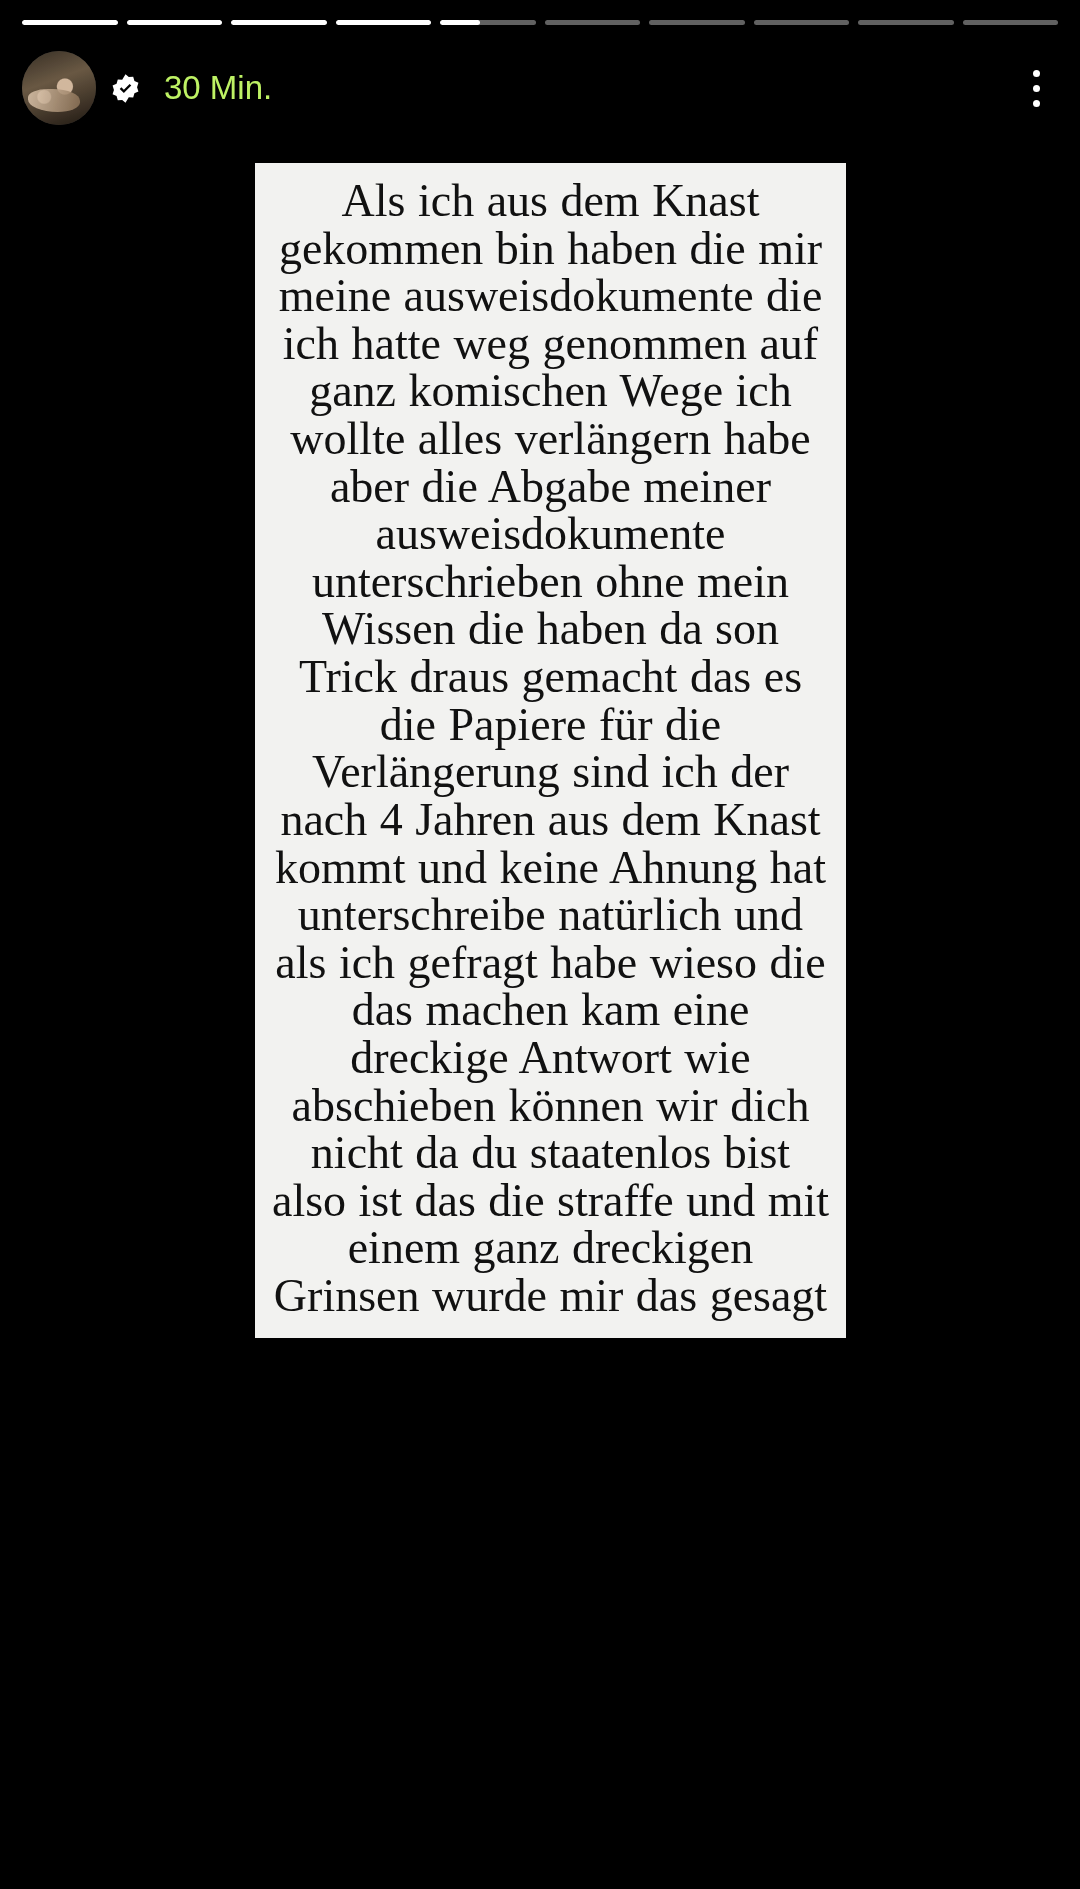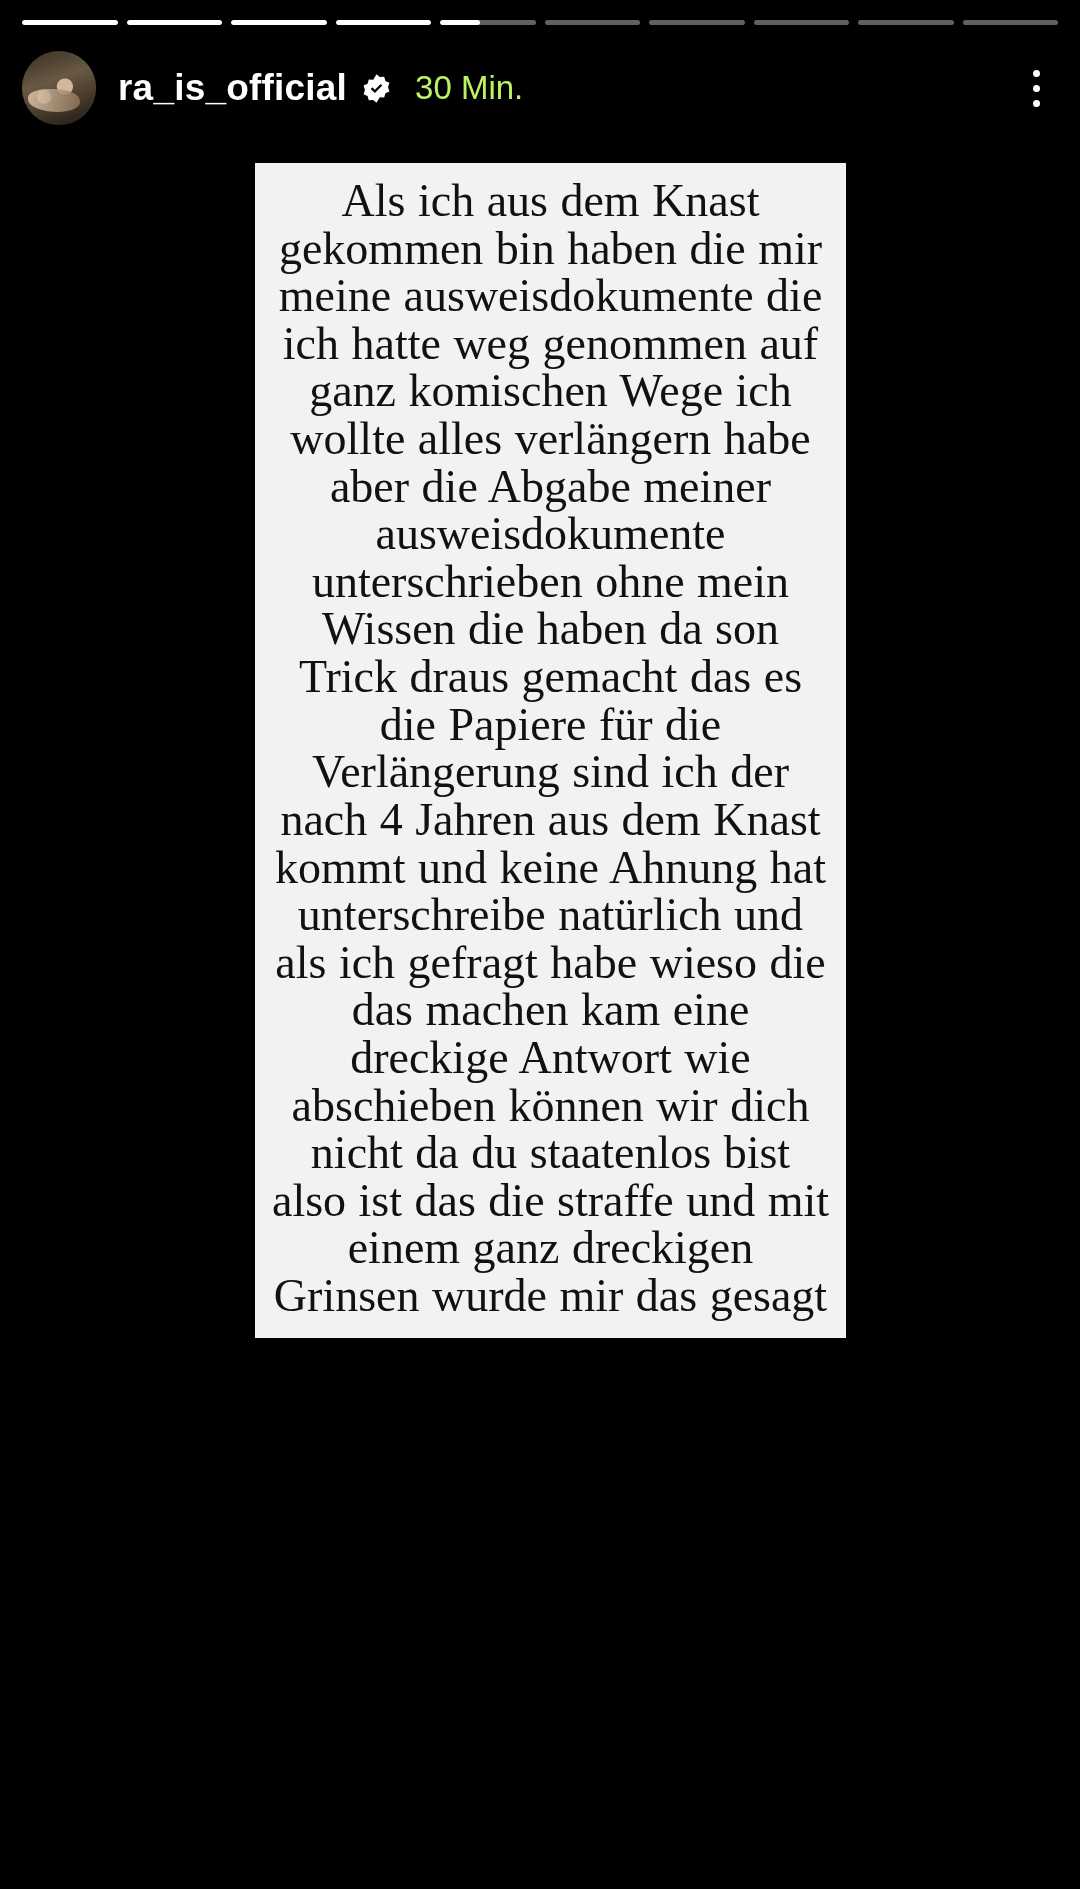--- a/index.html
+++ b/index.html
@@ -161,21 +161,20 @@
     <div class="progress-seg"></div>
     <div class="progress-seg"></div>
     <div class="progress-seg"></div>
     <div class="progress-seg"></div>
   </div>
 
 <div class="header">
   <div class="avatar">
     <div class="avatar-art"></div>
   </div>
-  <div class="username">ra_is_official</div>
   <span class="verified">
     <svg viewBox="0 0 24 24" width="33" height="33" aria-hidden="true">
       <path fill="#ffffff" d="M12 1.6l2.4 2.1 3.2-.3.9 3.1 2.9 1.4-1 3.1 1 3.1-2.9 1.4-.9 3.1-3.2-.3L12 22.4l-2.4-2.1-3.2.3-.9-3.1-2.9-1.4 1-3.1-1-3.1 2.9-1.4.9-3.1 3.2.3z"></path>
       <path fill="#000000" d="M10.8 15.3l-3-3 1.2-1.2 1.8 1.8 4.2-4.2 1.2 1.2z"></path>
     </svg>
   </span>
   <div class="timestamp">30 Min.</div>
   <div class="more-menu">
     <i></i>
       <i></i>

